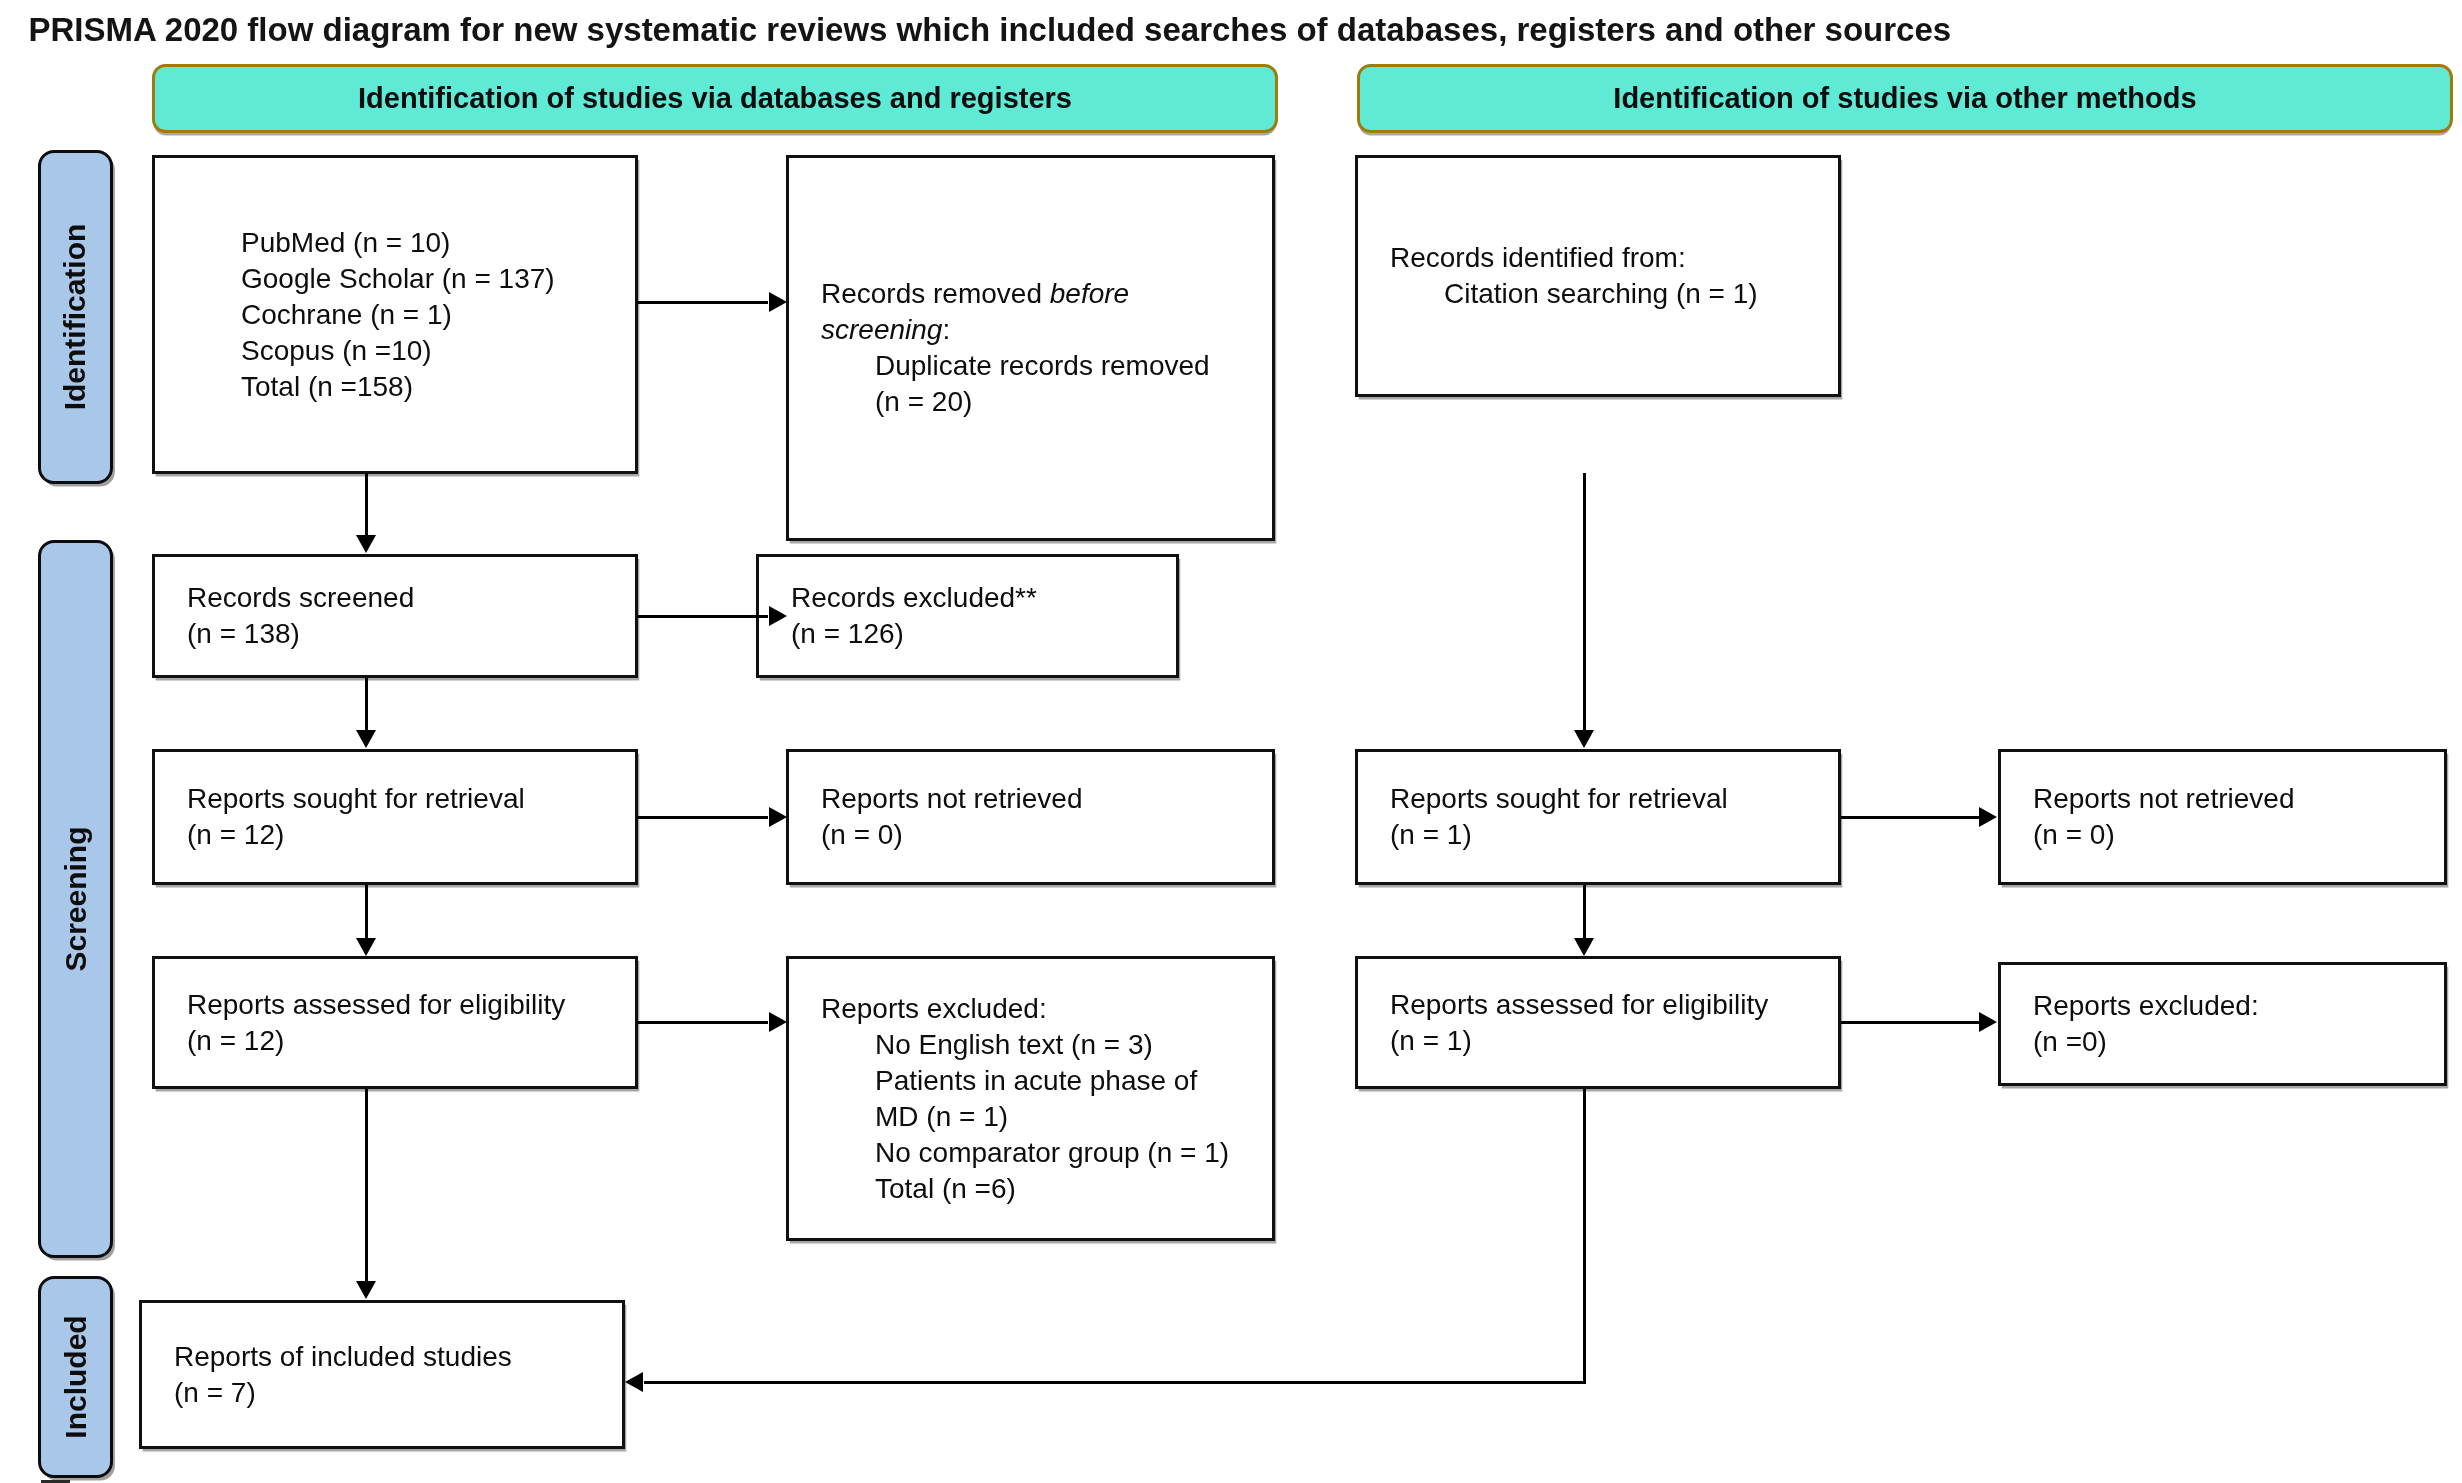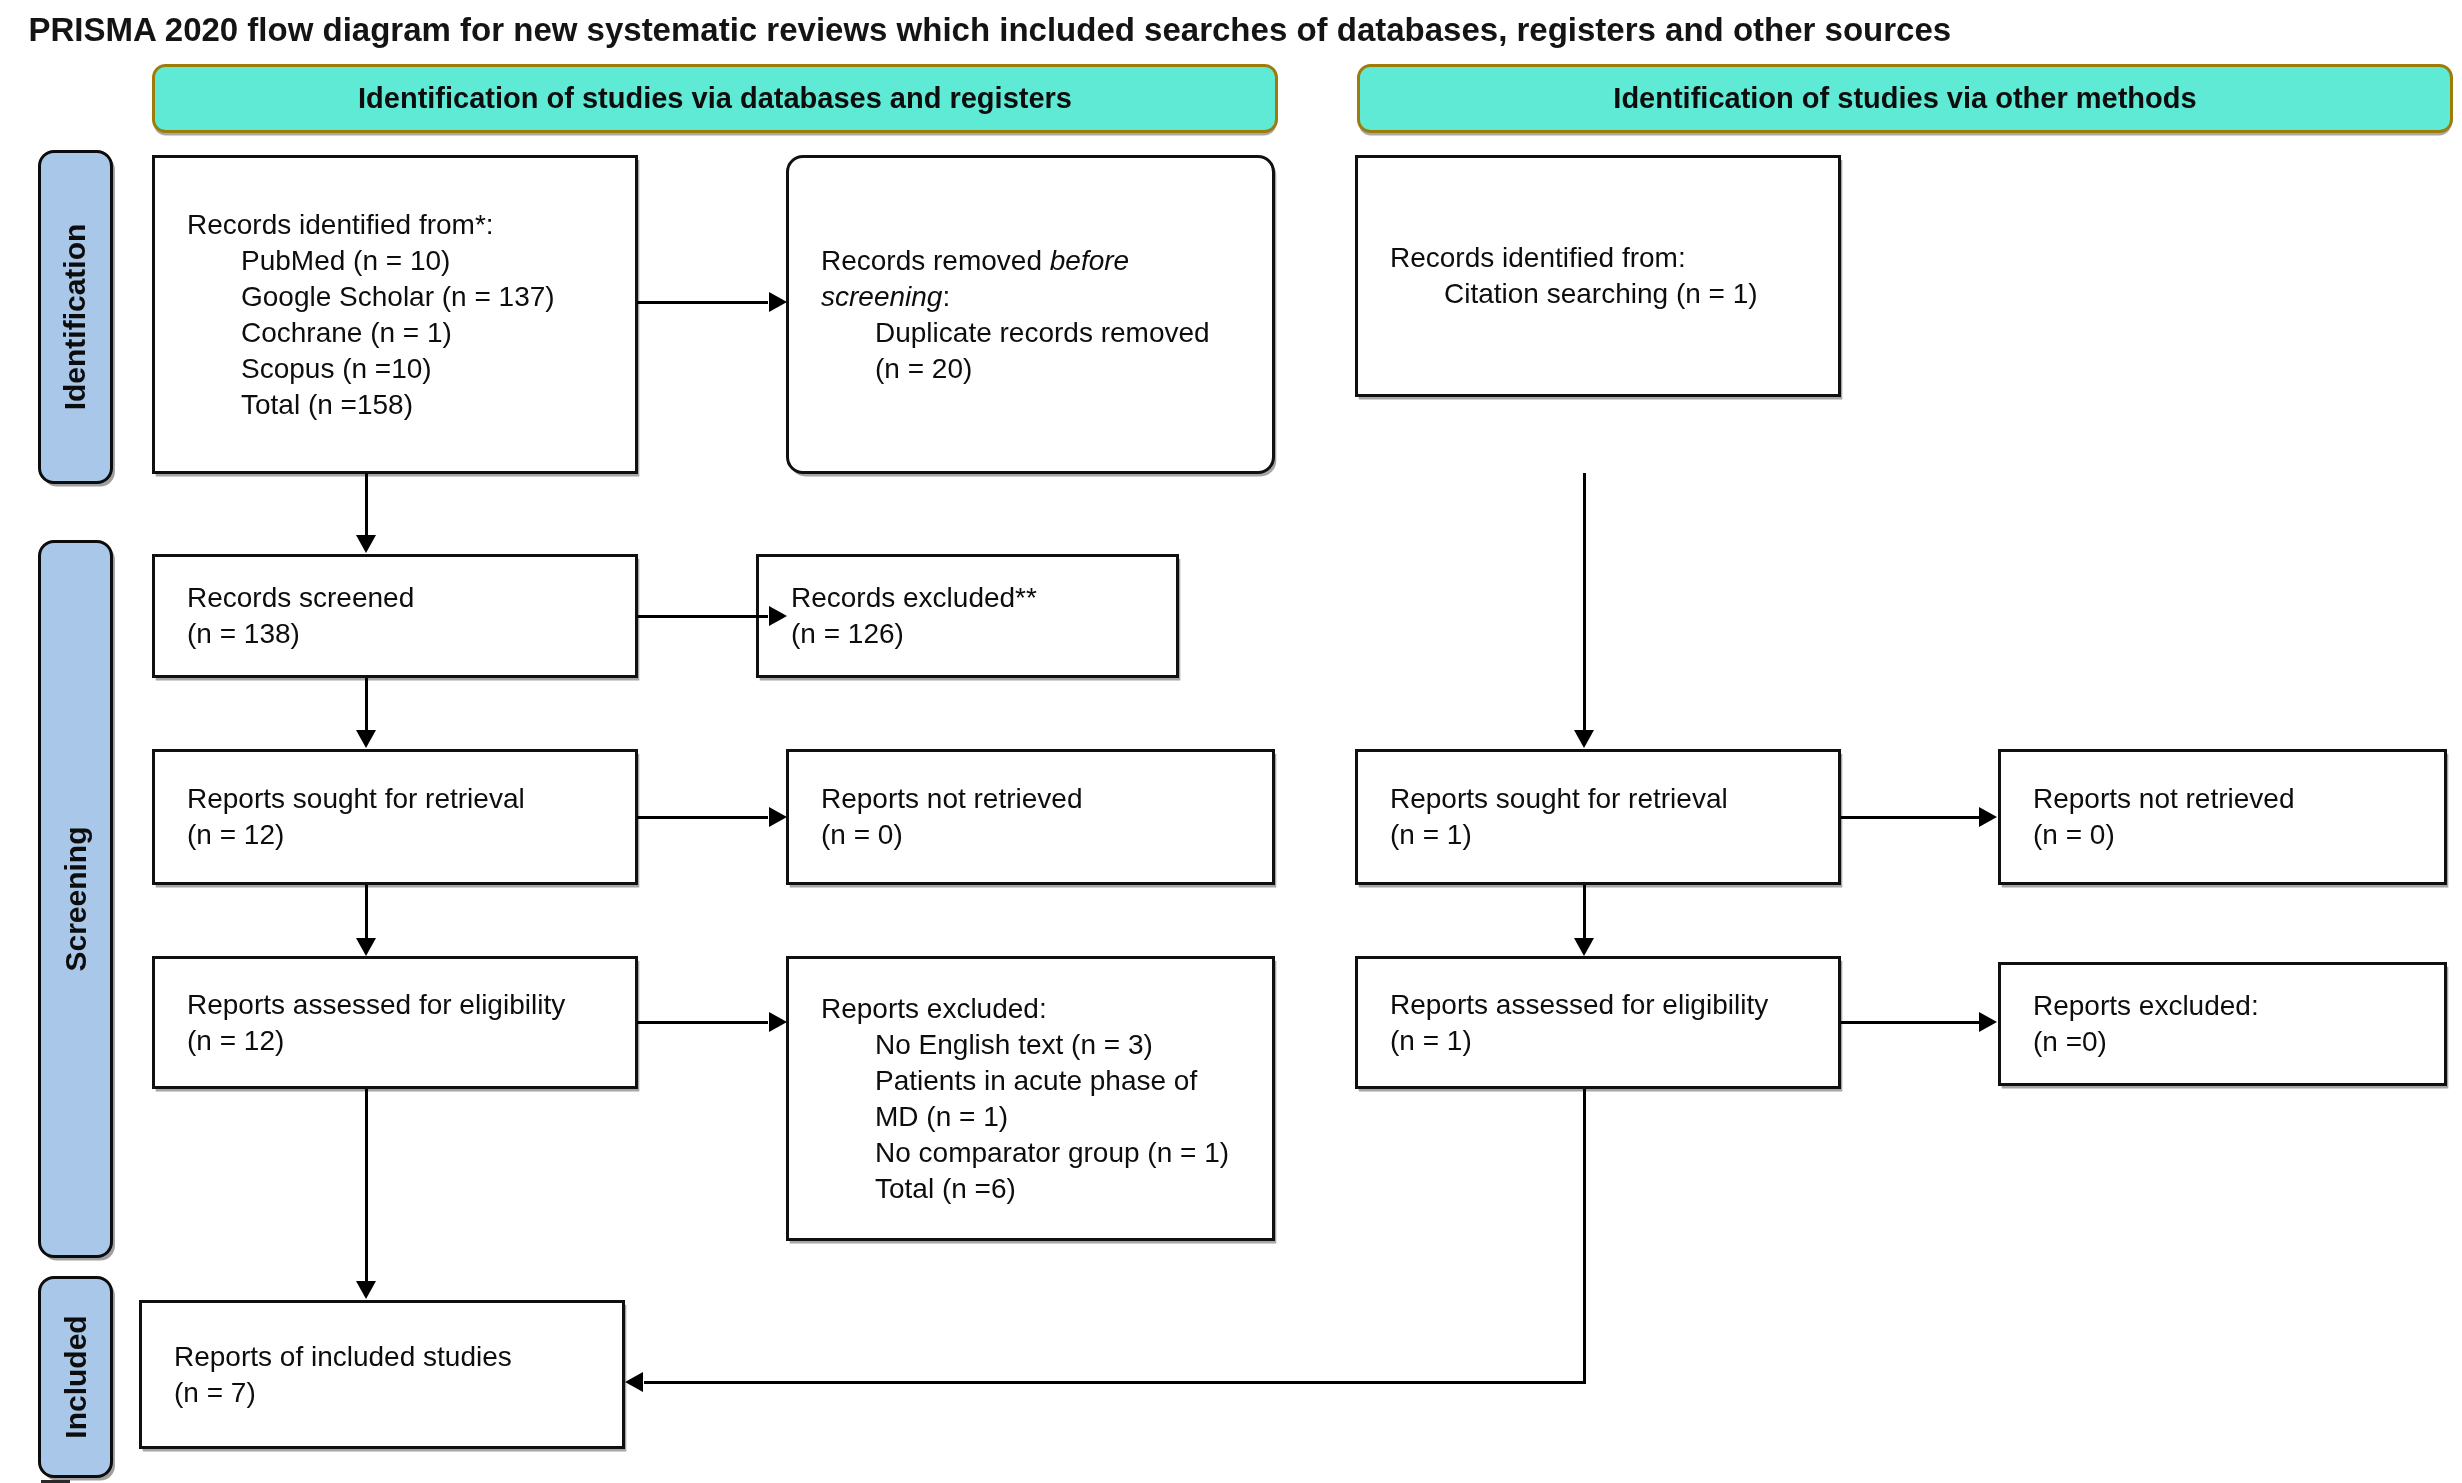--- a/index.html
+++ b/index.html
@@ -36,21 +36,21 @@
     position:absolute;background:#ffffff;border:3.1px solid #101010;
     box-shadow:2.5px 3.7px 0 -1.2px #a6a6a6;
     display:flex;flex-direction:column;justify-content:center;
     padding:6.2px 17.3px 6.2px 32px;box-sizing:border-box;
     font-size:28px;line-height:36px;color:#0d0d0d;
   }
   .bline{white-space:normal;}
   .bline.ind{padding-left:54px;}
   .bline .em{font-style:italic;}
   #box-a1{left:152px;top:155px;width:486px;height:319px;}
-  #box-b1{left:786px;top:155px;width:489px;height:319px;border-radius:17px;}
+  #box-b1{left:786px;top:155px;width:489px;height:386px;}
   #box-c1{left:1355px;top:155px;width:486px;height:242px;}
   #box-a2{left:152px;top:554px;width:486px;height:124px;}
   #box-b2{left:756px;top:554px;width:423px;height:124px;}
   #box-a3{left:152px;top:749px;width:486px;height:136px;}
   #box-b3{left:786px;top:749px;width:489px;height:136px;}
   #box-c3{left:1355px;top:749px;width:486px;height:136px;}
   #box-d3{left:1998px;top:749px;width:449px;height:136px;}
   #box-a4{left:152px;top:956px;width:486px;height:133px;}
   #box-b4{left:786px;top:956px;width:489px;height:285px;}
   #box-c4{left:1355px;top:956px;width:486px;height:133px;}
@@ -78,21 +78,20 @@
     <span>Identification</span>
   </div>
   <div class="stage" id="stage-screening">
     <span>Screening</span>
   </div>
   <div class="stage" id="stage-included">
     <span>Included</span>
   </div>
 
   <div class="box" id="box-a1">
-      <div class="bline"><span>Records identified from*:</span></div>
       <div class="bline ind"><span>PubMed (n = 10)</span></div>
       <div class="bline ind"><span>Google Scholar (n = 137)</span></div>
       <div class="bline ind"><span>Cochrane (n = 1)</span></div>
       <div class="bline ind"><span>Scopus (n =10)</span></div>
       <div class="bline ind"><span>Total (n =158)</span></div>
     </div>
   <div class="box" id="box-b1">
       <div class="bline"><span>Records removed </span><span class="em">before</span></div>
       <div class="bline"><span class="em">screening</span><span>:</span></div>
       <div class="bline ind"><span>Duplicate records removed</span></div>

